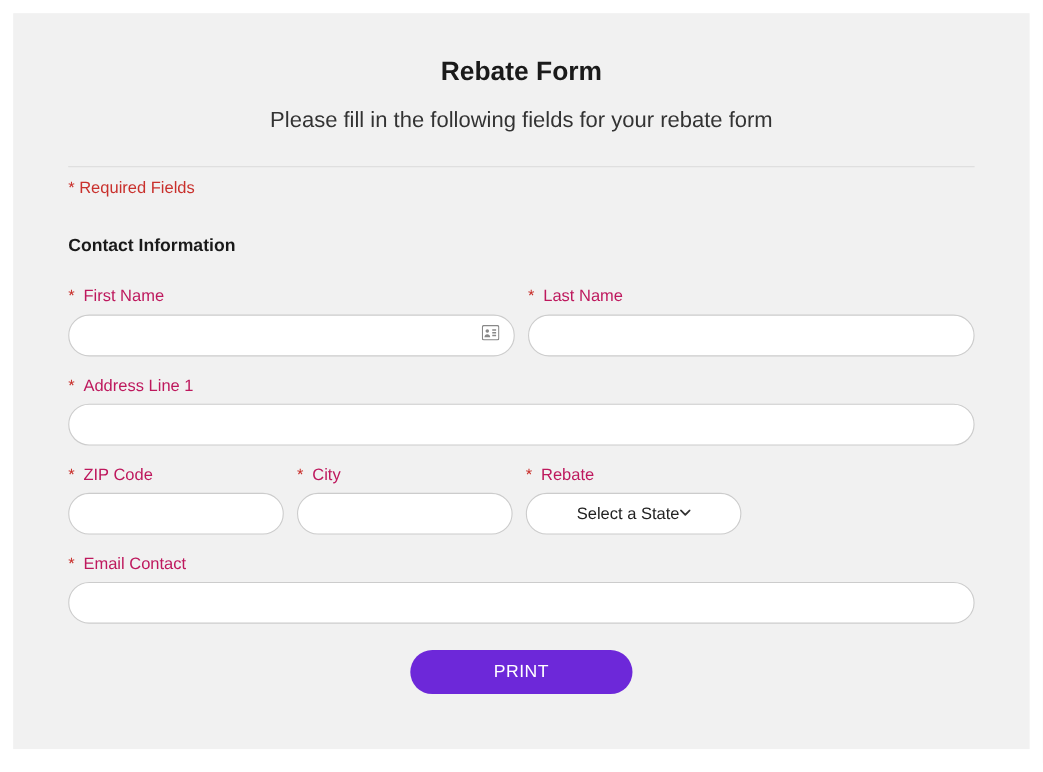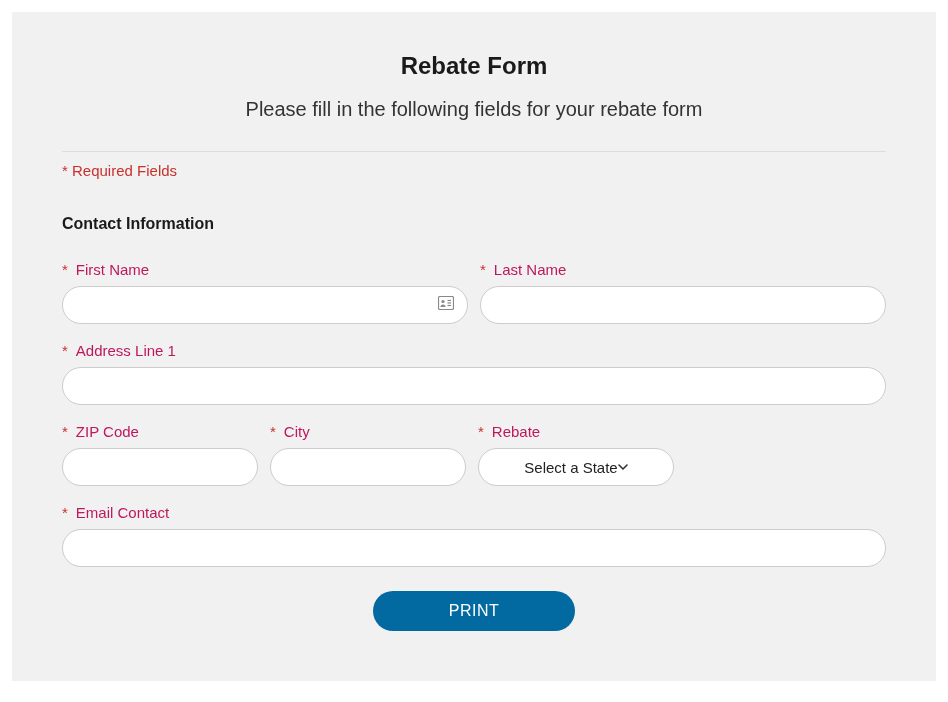--- a/index.html
+++ b/index.html
@@ -107,21 +107,21 @@
     .select .chevron {
       font-size: 11px;
       color: #333;
     }
     .btn-row {
       display: flex;
       justify-content: center;
       margin-top: 24px;
     }
     .print-btn {
-      background: #0369a1;
+      background: #6d28d9;
       color: #fff;
       font-size: 16px;
       letter-spacing: 0.5px;
       border: none;
       border-radius: 22px;
       padding: 11px 76px;
       cursor: pointer;
     }
   </style>
 </head>

